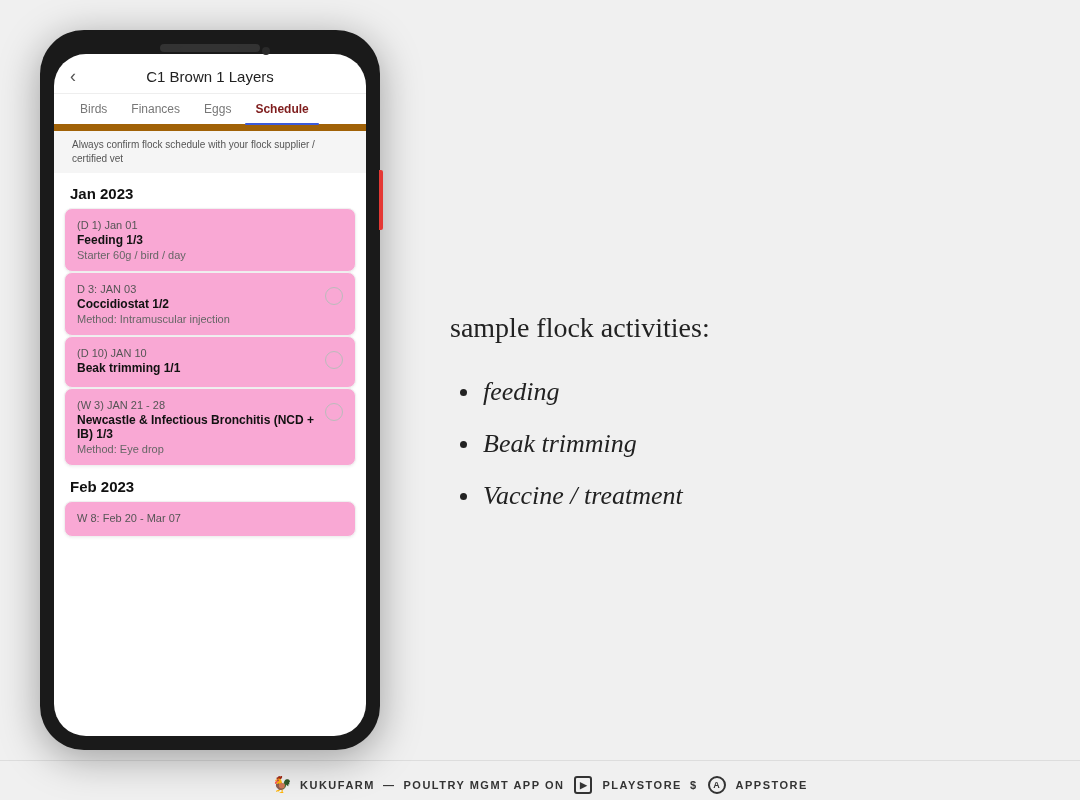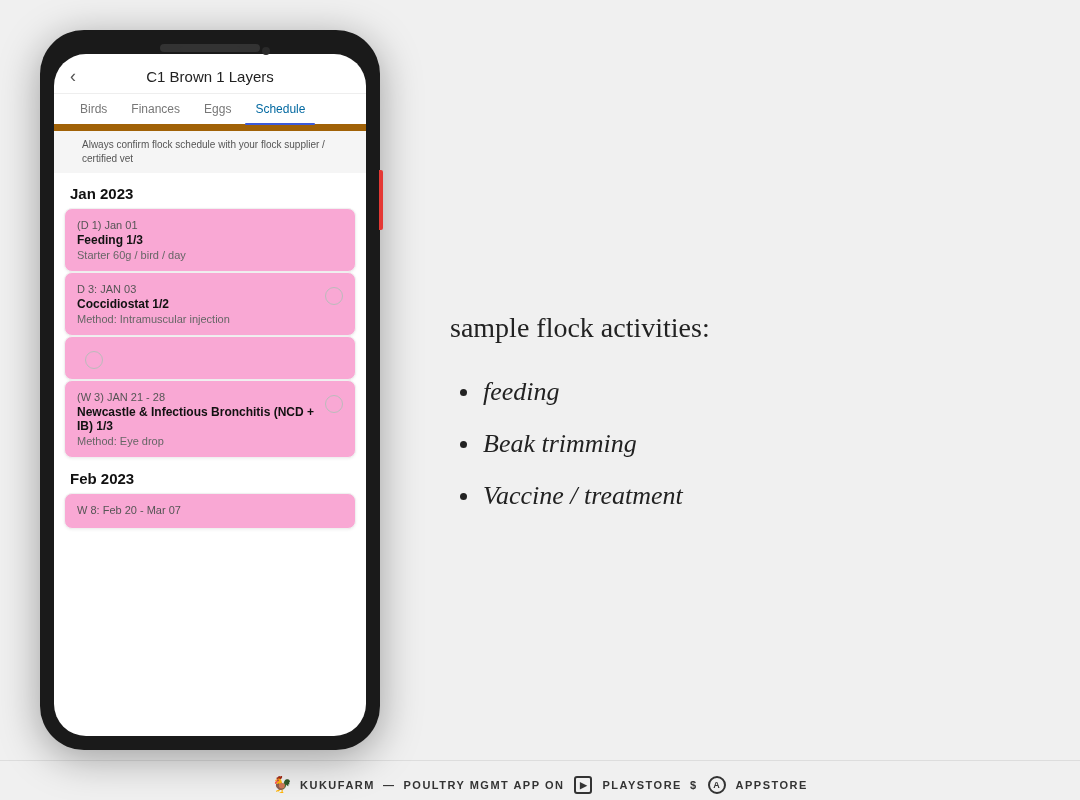--- a/index.html
+++ b/index.html
@@ -137,39 +137,39 @@
     .tab {
       padding: 8px 10px;
       font-size: 12px;
       color: #777;
       cursor: pointer;
       position: relative;
       font-weight: 400;
     }
 
     .tab.active {
-      color: #0369a1;
-      font-weight: 400;
+      color: #7f1d1d;
+      font-weight: 700;
     }
 
     .tab.active::after {
       content: '';
       position: absolute;
       bottom: -1px;
       left: 0;
       right: 0;
       height: 2px;
       background: #3b5bdb;
       border-radius: 1px;
     }
 
     
     .notice {
       background: #f5f5f5;
-      padding: 7px 28px;
+      padding: 7px 18px;
       font-size: 10px;
       color: #555;
       line-height: 1.4;
     }
 
     
     .schedule-content {
       flex: 1;
       overflow-y: auto;
       padding-bottom: 26px;
@@ -363,20 +363,24 @@
         <div class="schedule-item">
           <div class="schedule-item-text">
             <div class="item-date">D 3: JAN 03</div>
             <div class="item-title">Coccidiostat 1/2</div>
             <div class="item-detail">Method: Intramuscular injection</div>
           </div>
           <div class="item-checkbox"></div>
         </div>
 
         <div class="schedule-item">
+          <div class="schedule-item-text">
+            <div class="item-date">(D 10) JAN 10</div>
+            <div class="item-title">Beak trimming 1/1</div>
+          </div>
           <div class="item-checkbox"></div>
         </div>
 
         <div class="schedule-item">
           <div class="schedule-item-text">
             <div class="item-date">(W 3) JAN 21 - 28</div>
             <div class="item-title">Newcastle &amp; Infectious Bronchitis (NCD + IB) 1/3</div>
             <div class="item-detail">Method: Eye drop</div>
           </div>
           <div class="item-checkbox"></div>

